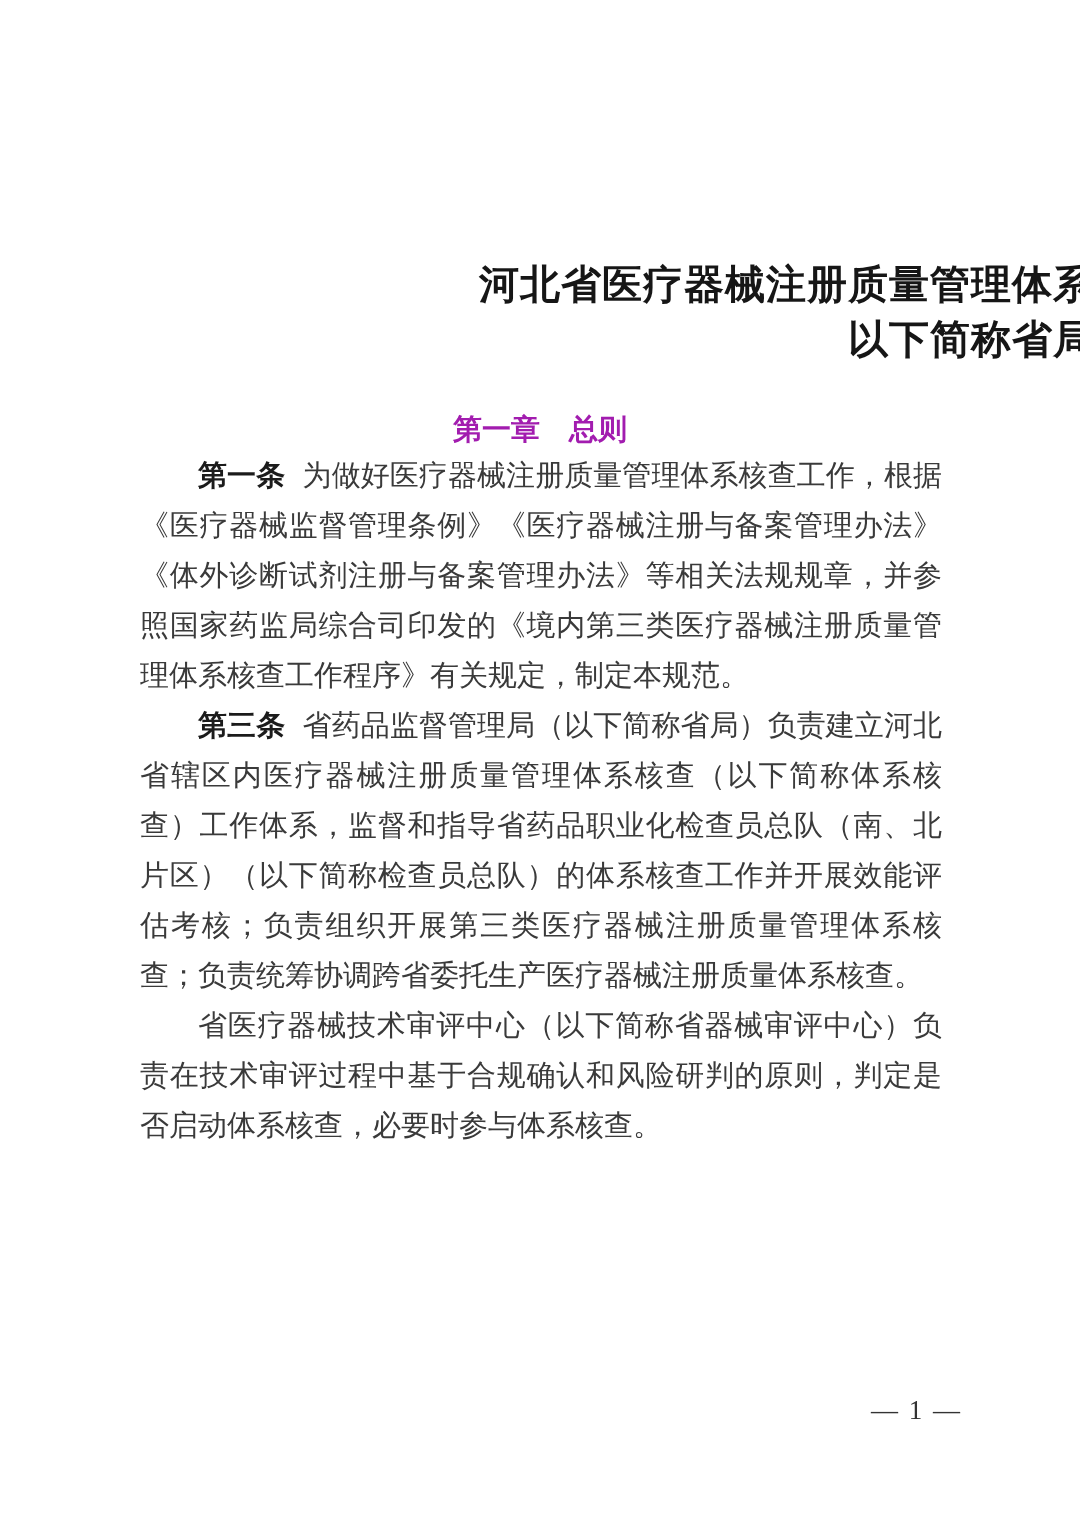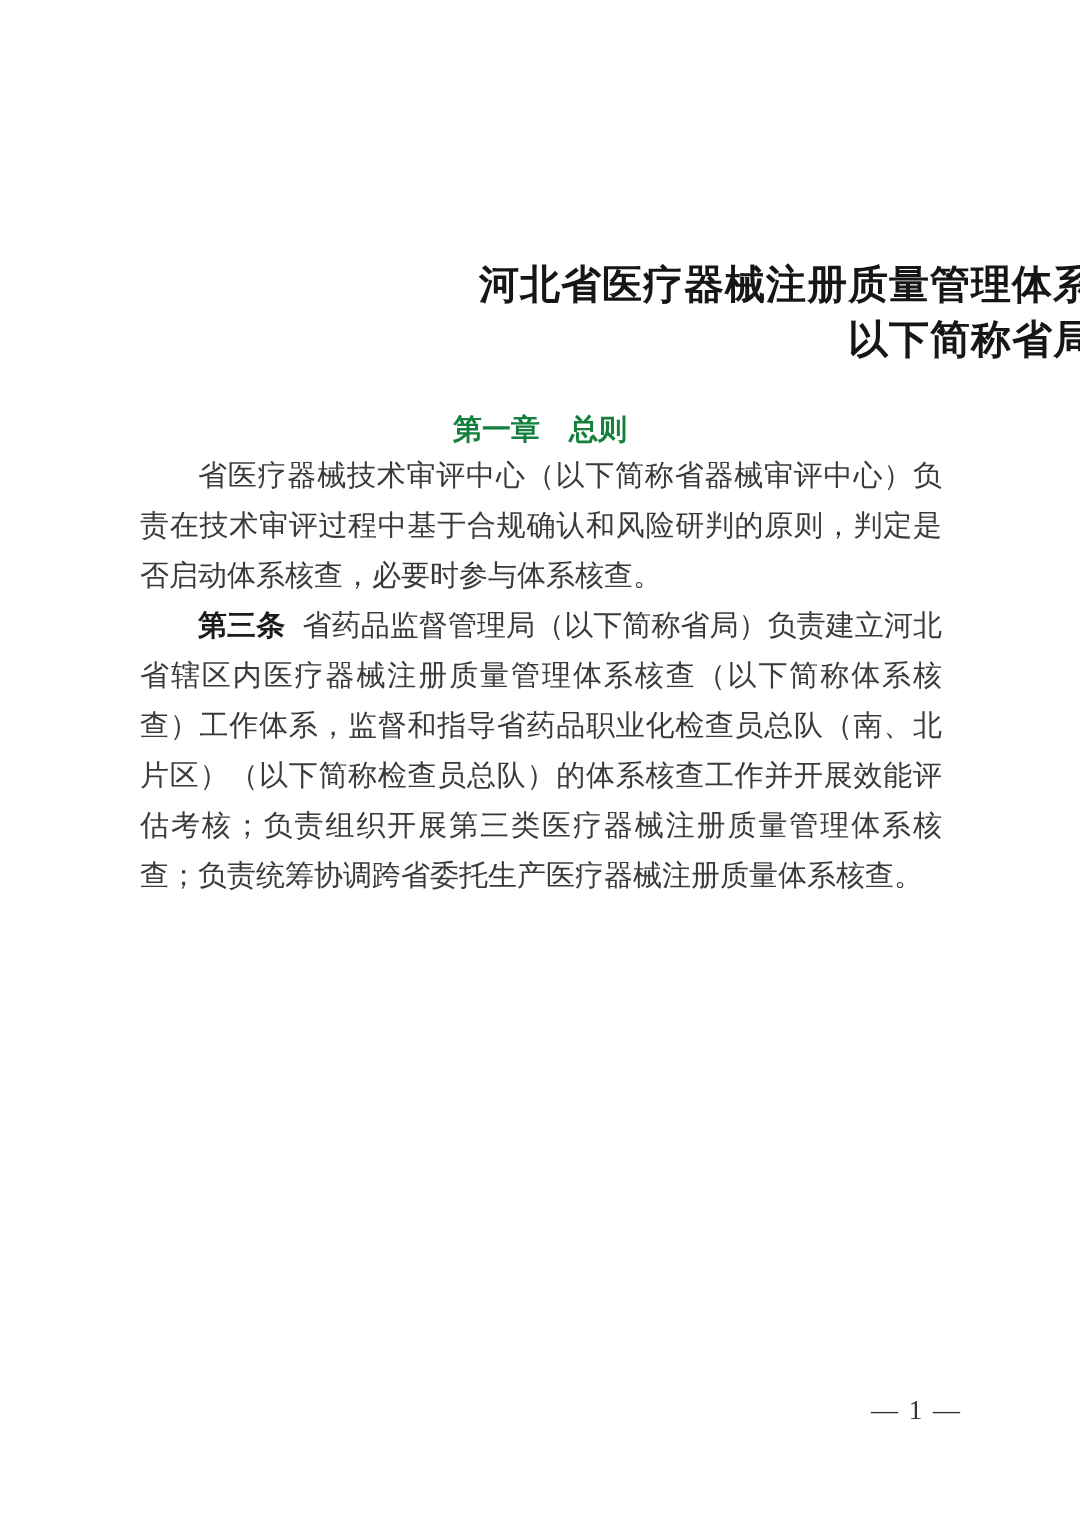--- a/index.html
+++ b/index.html
@@ -30,21 +30,21 @@
   .chapter-heading {
     position: absolute;
     top: 410px;
     left: 0;
     width: 100%;
     margin: 0;
     text-align: center;
     font-size: 29px;
     font-weight: 700;
     font-family: "Liberation Sans", "DejaVu Sans", sans-serif;
-    color: #15803d;
+    color: #a21caf;
   }
   .body-text {
     position: absolute;
     top: 450px;
     left: 140px;
     width: 802px;
     font-size: 29px;
     line-height: 50px;
     text-align: justify;
     color: #3a3a3a;
@@ -75,22 +75,25 @@
 
   <h1 class="doc-title">
     <span class="title-line">河北省医疗器械注册质量管理体系</span>
     <span class="title-line">以下简称省局</span>
   </h1>
 
   <h2 class="chapter-heading">第一章　总则</h2>
 
   <div class="body-text">
     <p>
-      <span>省医疗器械技术审评中心（以下简称省器械审评中心）负责在技术审评过程中基于合规确认和风险研判的原则，判定是否启动体系核查，必要时参与体系核查。</span>
+      <span class="article-label">第一条</span><span>为做好医疗器械注册质量管理体系核查工作，根据《医疗器械监督管理条例》《医疗器械注册与备案管理办法》《体外诊断试剂注册与备案管理办法》等相关法规规章，并参照国家药监局综合司印发的《境内第三类医疗器械注册质量管理体系核查工作程序》有关规定，制定本规范。</span>
     </p>
     <p>
       <span class="article-label">第三条</span><span>省药品监督管理局（以下简称省局）负责建立河北省辖区内医疗器械注册质量管理体系核查（以下简称体系核查）工作体系，监督和指导省药品职业化检查员总队（南、北片区）（以下简称检查员总队）的体系核查工作并开展效能评估考核；负责组织开展第三类医疗器械注册质量管理体系核查；负责统筹协调跨省委托生产医疗器械注册质量体系核查。</span>
+    </p>
+    <p>
+      <span>省医疗器械技术审评中心（以下简称省器械审评中心）负责在技术审评过程中基于合规确认和风险研判的原则，判定是否启动体系核查，必要时参与体系核查。</span>
     </p>
   </div>
 
   <div class="page-number">— 1 —</div>
 
 </div>
 
 </body></html>

